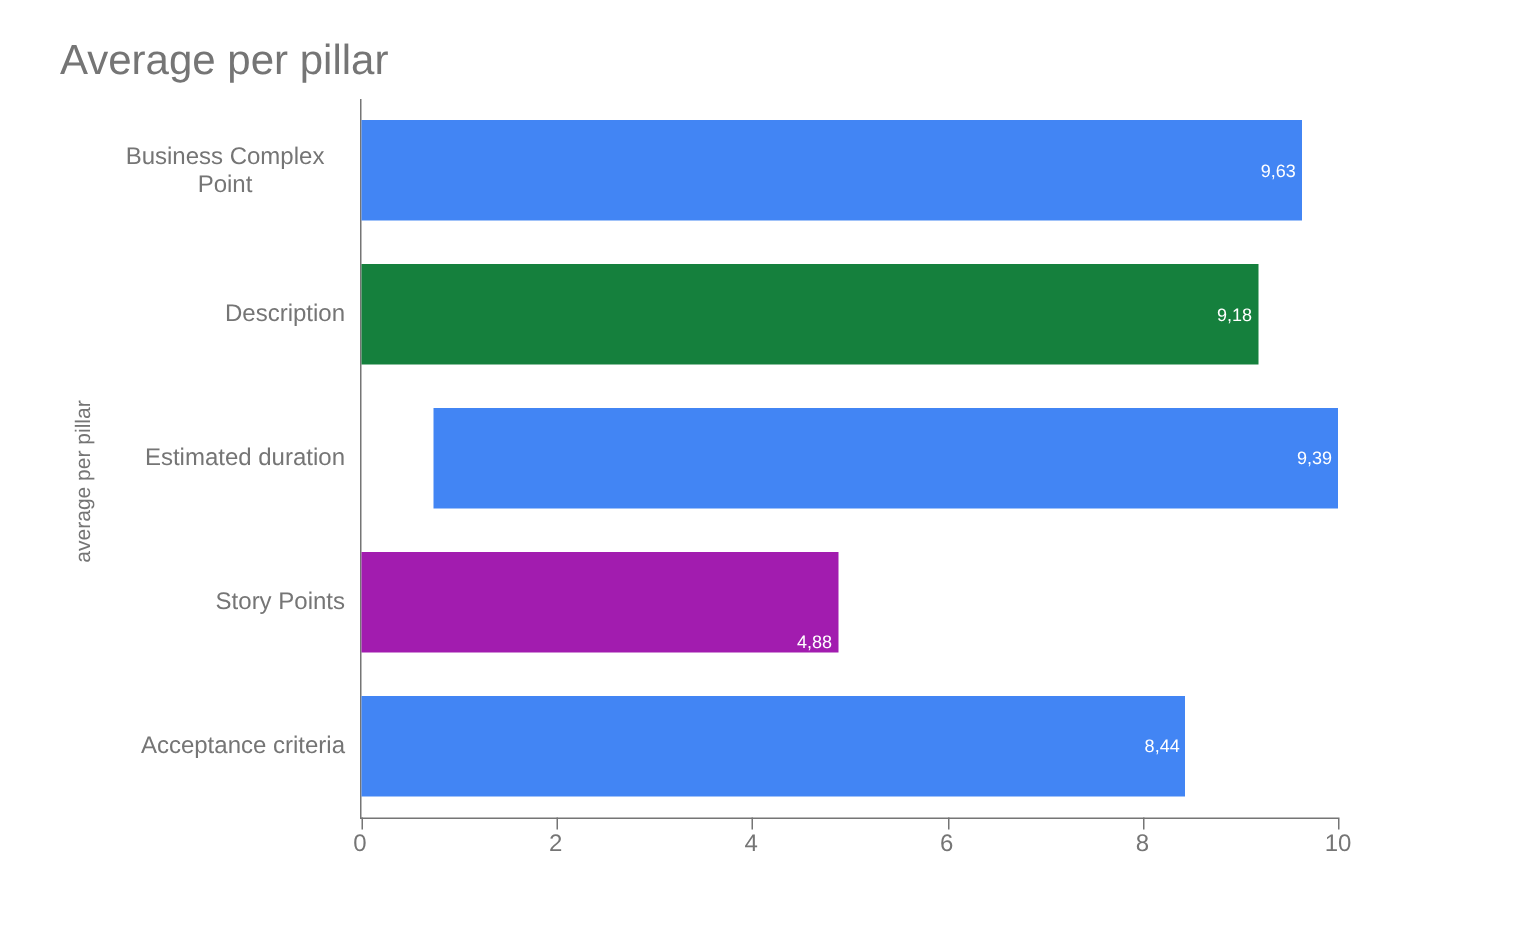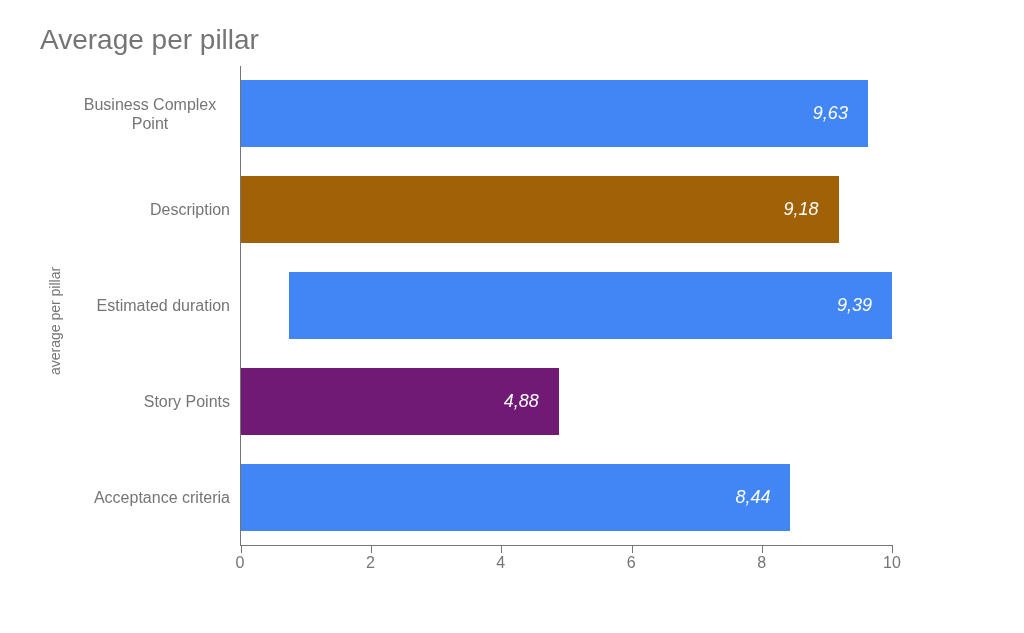--- a/index.html
+++ b/index.html
@@ -10,21 +10,21 @@
   .yaxis-label{transform:rotate(-90deg);white-space:nowrap;font-size:14px;color:#757575;}
   .ycat-col{width:170px;display:flex;flex-direction:column;}
   .ycat-labels{flex:1;display:flex;flex-direction:column;}
   .ycat{flex:1;display:flex;align-items:center;justify-content:flex-end;text-align:center;font-size:16px;color:#757575;padding-right:10px;line-height:1.2;}
   .plot-col{flex:1;display:flex;flex-direction:column;}
   .plot{flex:1;position:relative;border-left:1px solid #757575;border-bottom:1px solid #757575;}
   .grid{position:absolute;inset:0;pointer-events:none;}
   .tick{position:absolute;top:100%;width:1px;height:8px;background:#757575;}
   .bars{position:absolute;inset:0;display:flex;flex-direction:column;}
   .bar-slot{flex:1;display:flex;align-items:center;}
-  .bar{height:70%;background:#4285f4;display:flex;align-items:center;justify-content:flex-end;color:#fff;font-size:18px;padding-right:20px;box-sizing:border-box;white-space:nowrap;font-style:italic;}
+  .bar{height:70%;background:#4285f4;display:flex;align-items:center;justify-content:flex-end;color:#fff;font-size:12px;padding-right:4px;box-sizing:border-box;white-space:nowrap;}
   .xaxis{height:30px;position:relative;}
   .xlabel{position:absolute;top:8px;transform:translateX(-50%);font-size:16px;color:#757575;}
   .yaxis-footer{height:30px;}
 </style>
 </head>
 <body>
 
 <div class="wrap">
   <h1 class="title">Average per pillar</h1>
 
@@ -55,31 +55,31 @@
             <div class="tick" style="left: 80%;"></div>
             <div class="tick" style="left: 100%;"></div>
           </div>
         <div class="bars" id="bars">
             <div class="bar-slot">
               <div class="bar" style="width: 96.3%; background: rgb(66, 133, 244);">
                 <span>9,63</span>
               </div>
             </div>
             <div class="bar-slot">
-              <div class="bar" style="width: 91.8%; background: #a16207;">
+              <div class="bar" style="width: 91.8%; background: #15803d;">
                 <span>9,18</span>
               </div>
             </div>
             <div class="bar-slot">
               <div class="bar" style="width: 93.9%; background: rgb(66, 133, 244); margin-left: 48px;">
                 <span>9,39</span>
               </div>
             </div>
             <div class="bar-slot">
-              <div class="bar" style="width: 48.8%; background: #701a75;">
+              <div class="bar" style="width: 48.8%; background: #a21caf; align-items: flex-end;">
                 <span>4,88</span>
               </div>
             </div>
             <div class="bar-slot">
               <div class="bar" style="width: 84.4%; background: rgb(66, 133, 244);">
                 <span>8,44</span>
               </div>
             </div>
           </div>
       </div>

